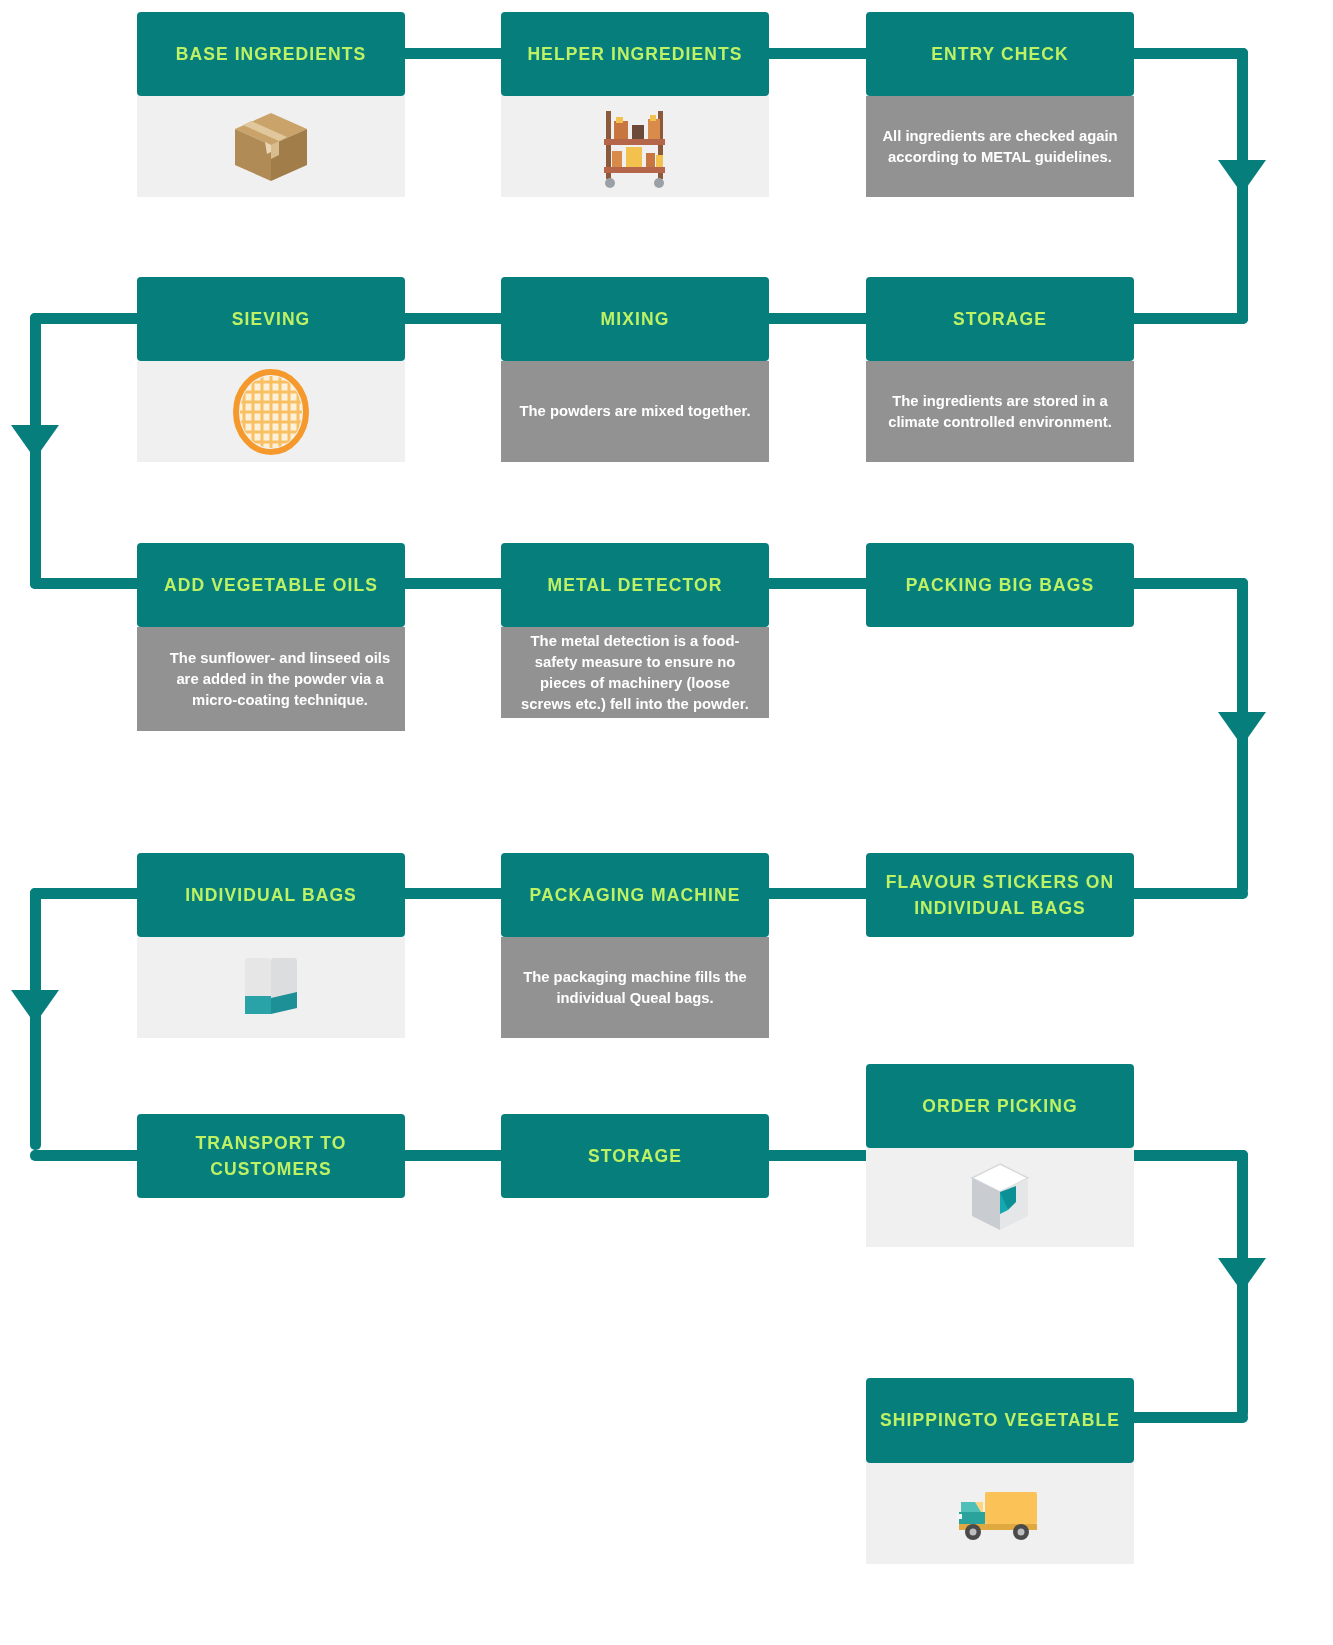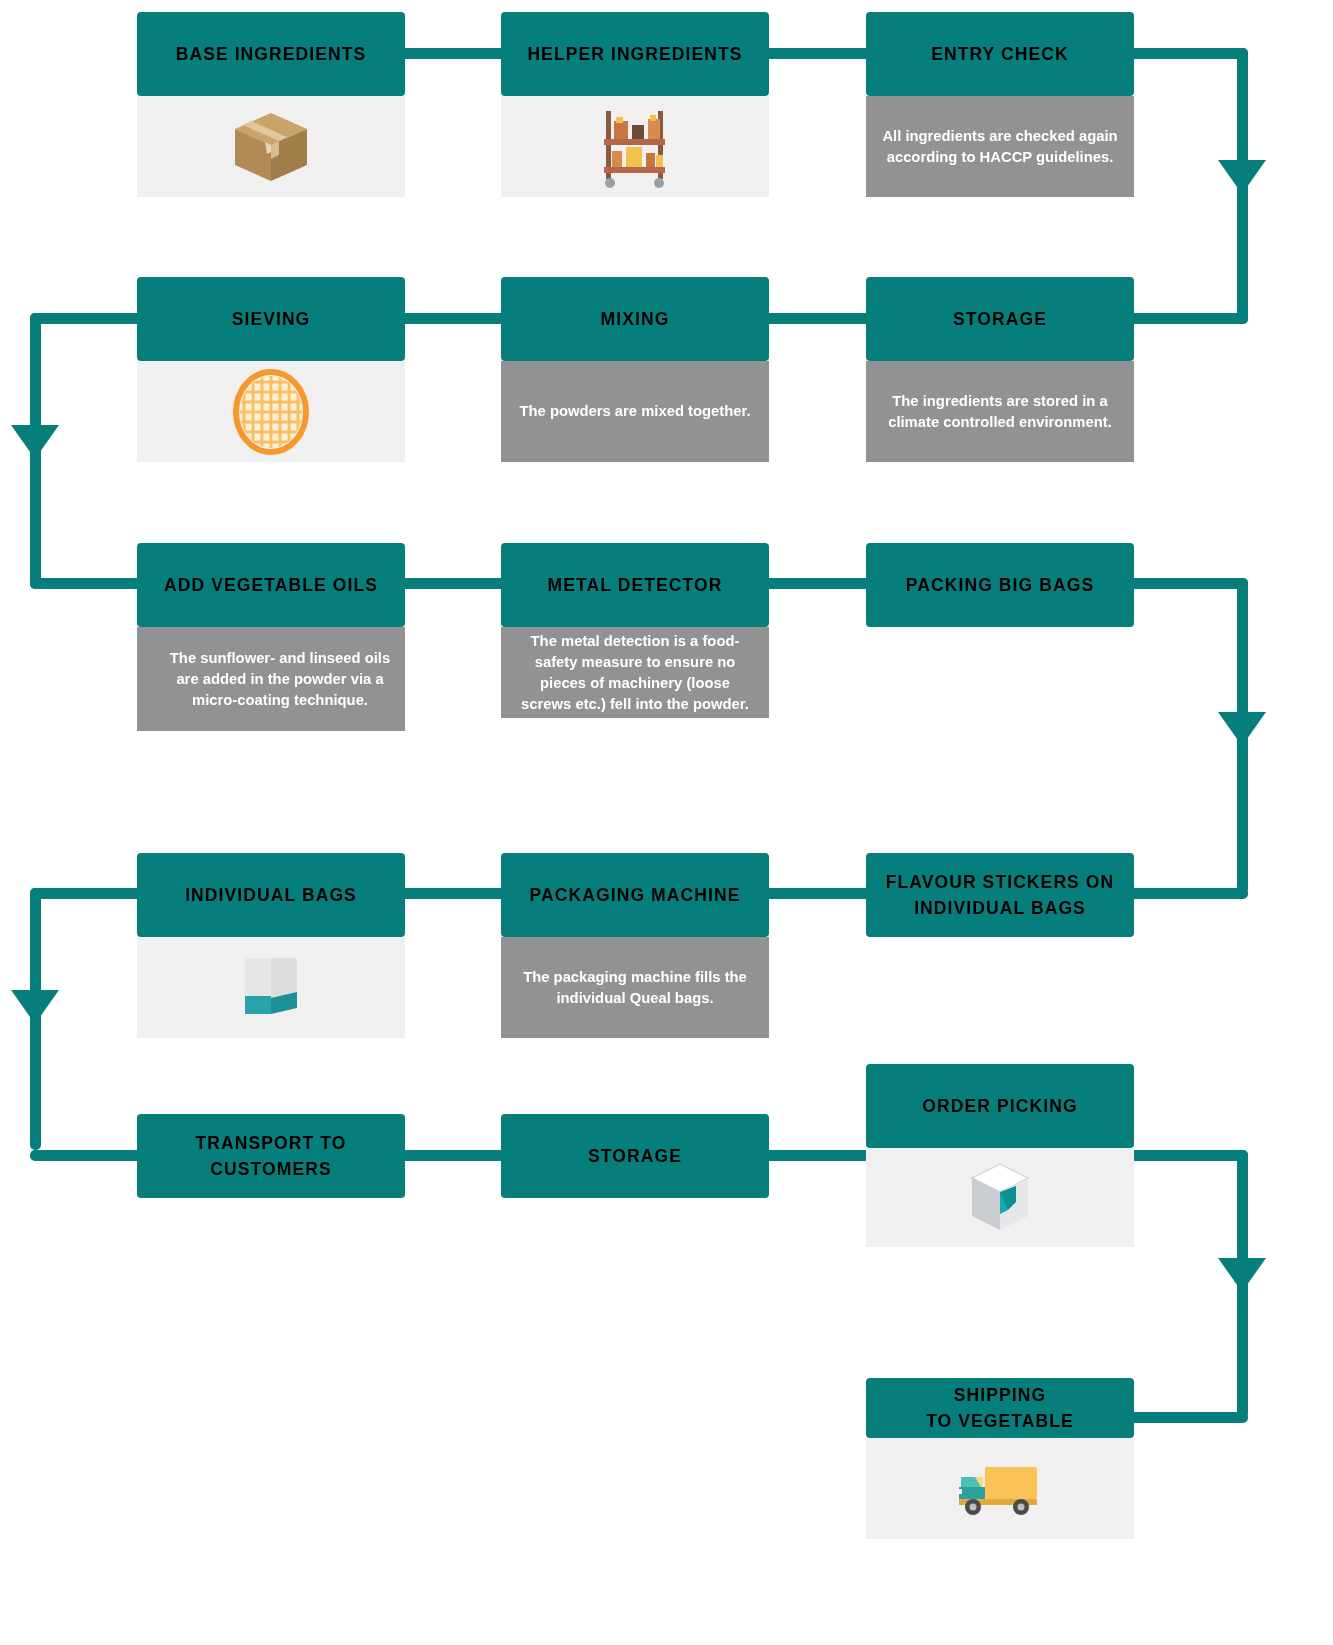--- a/index.html
+++ b/index.html
@@ -26,21 +26,21 @@
     border-left:24px solid transparent;
     border-right:24px solid transparent;
     border-top:34px solid #067F7C;
   }
 
   
   .node{position:absolute;}
   .node .head{
     background:#067F7C;
     border-radius:4px;
-    color:#000000;
+    color:#bef264;
     display:flex;
     align-items:center;
     justify-content:center;
     text-align:center;
     font-weight:bold;
     font-size:17.5px;
     letter-spacing:1.1px;
     line-height:1.5;
     box-sizing:border-box;
     padding:4px 10px;
@@ -152,21 +152,21 @@
           <rect x="60" y="50" width="7" height="12" fill="#f2c14e"></rect>
           <circle cx="14" cy="78" r="5" fill="#9aa0a6"></circle>
           <circle cx="63" cy="78" r="5" fill="#9aa0a6"></circle>
         </svg>
       </span>
     </div>
   </div>
 
   <div class="node" style="left:866px;top:12px;width:268px;">
     <div class="head" style="height:84px;">ENTRY CHECK</div>
-    <div class="body desc" style="height:101px;">All ingredients are checked again according to HACCP guidelines.</div>
+    <div class="body desc" style="height:101px;">All ingredients are checked again according to METAL guidelines.</div>
   </div>
 
   <div class="node" style="left:137px;top:277px;width:268px;">
     <div class="head" style="height:84px;">SIEVING</div>
     <div class="body icon" style="height:101px;">
       <span class="iconwrap">
         <svg width="82" height="88" viewBox="0 0 82 88">
           <defs>
             <clipPath id="sieveclip">
                 <ellipse cx="41" cy="44" rx="31" ry="36"></ellipse>
@@ -266,21 +266,21 @@
           <polygon points="8,20 36,34 36,72 8,58" fill="#c9ccd0"></polygon>
           <polygon points="36,34 64,20 64,58 36,72" fill="#e4e6e8"></polygon>
           <polygon points="36,34 52,28 52,44 44,52 36,44" fill="#0d8f96"></polygon>
           <polygon points="36,34 44,52 36,56" fill="#14a9b0"></polygon>
         </svg>
       </span>
     </div>
   </div>
 
   <div class="node" style="left:866px;top:1378px;width:268px;">
-    <div class="head" style="height:60px;flex-direction:column;">
+    <div class="head" style="height:85px;flex-direction:row;">
       <span>SHIPPING</span>
       <span>TO VEGETABLE</span>
     </div>
     <div class="body icon" style="height:101px;">
       <span class="iconwrap">
         <svg width="90" height="64" viewBox="0 0 90 64">
           <rect x="30" y="10" width="52" height="32" rx="2" fill="#fac257"></rect>
           <path d="M6 20 L28 20 L28 42 L6 42 Z" fill="#fdd67f"></path>
           <path d="M6 20 L20 20 L26 30 L6 30 Z" fill="#4fc0b8"></path>
           <rect x="4" y="30" width="26" height="12" fill="#2aa39c"></rect>

